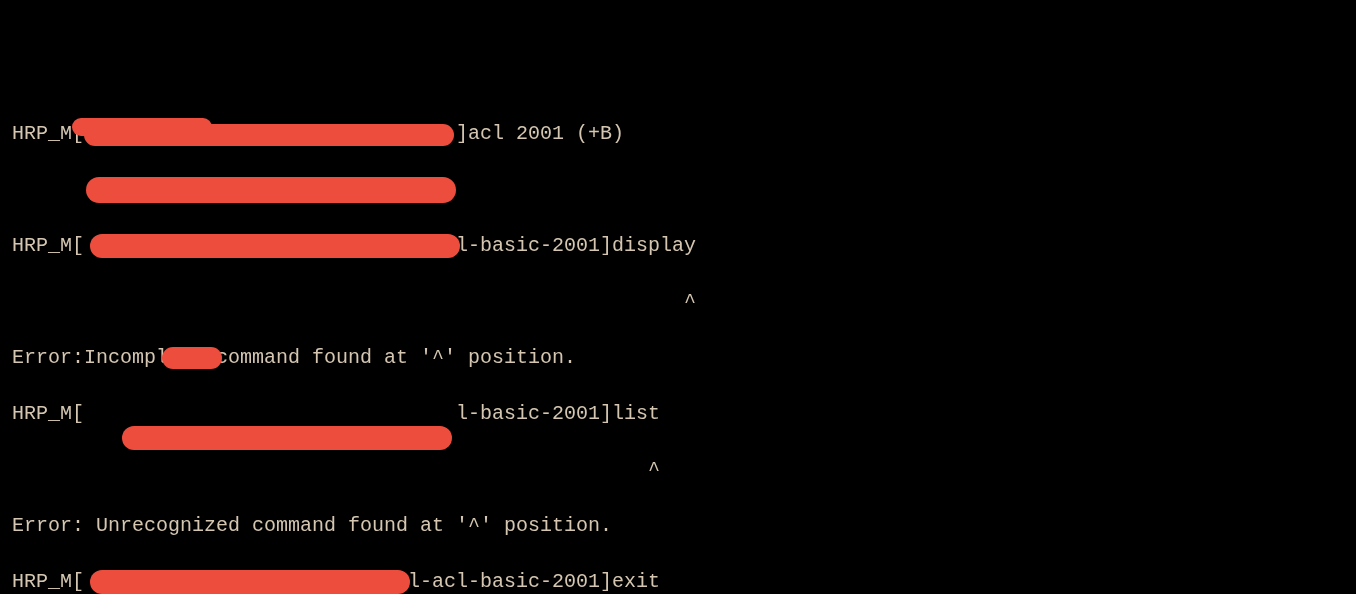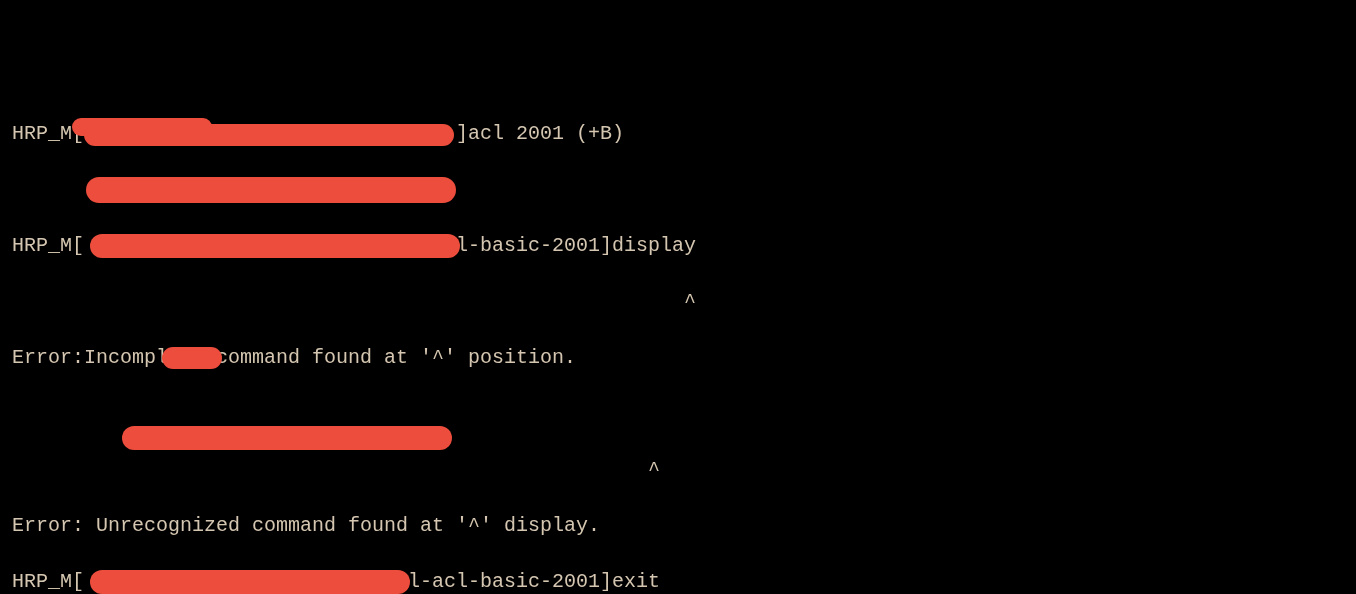--- a/index.html
+++ b/index.html
@@ -37,23 +37,23 @@
 </head>
 <body>
 
 
 
 <div class="line"><span class="redact r1a"></span><span class="redact r1b"></span><span class="txt">HRP_M[                               ]acl 2001 (+B)</span></div>
 <div class="line"><span class="redact r2"></span></div>
 <div class="line"><span class="redact r3"></span><span class="txt">HRP_M[                               l-basic-2001]display</span></div>
 <div class="line"><span class="txt">                                                        ^</span></div>
 <div class="line"><span class="redact r4a"></span><span class="txt">Error:Incomplete command found at '^' position.</span></div>
-<div class="line"><span class="redact r4b"></span></div>
+<div class="line"><span class="redact r4b"></span><span class="txt">HRP_M[                               l-basic-2001]list</span></div>
 <div class="line"><span class="txt">                                                     ^</span></div>
-<div class="line"><span class="txt">Error: Unrecognized command found at '^' display.</span></div>
+<div class="line"><span class="txt">Error: Unrecognized command found at '^' position.</span></div>
 <div class="line"><span class="redact r5"></span><span class="txt">HRP_M[                           l-acl-basic-2001]exit</span></div>
 
 
 
 
 
 
 
 
 

